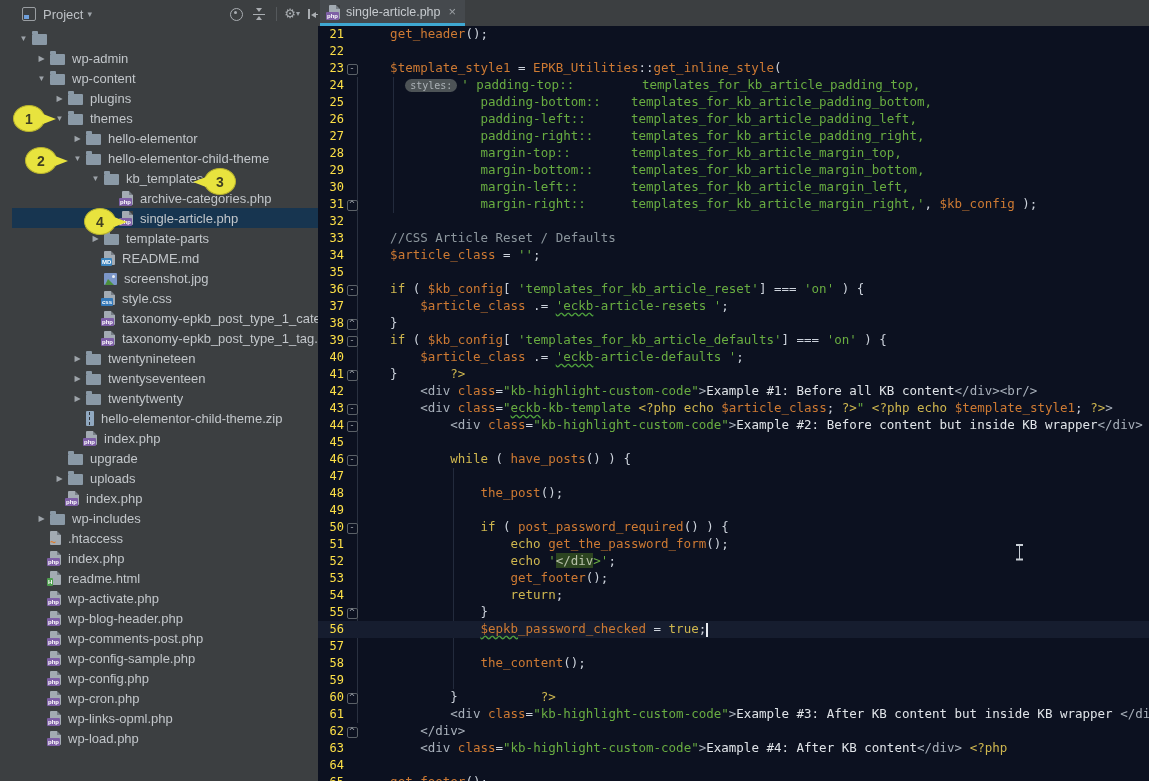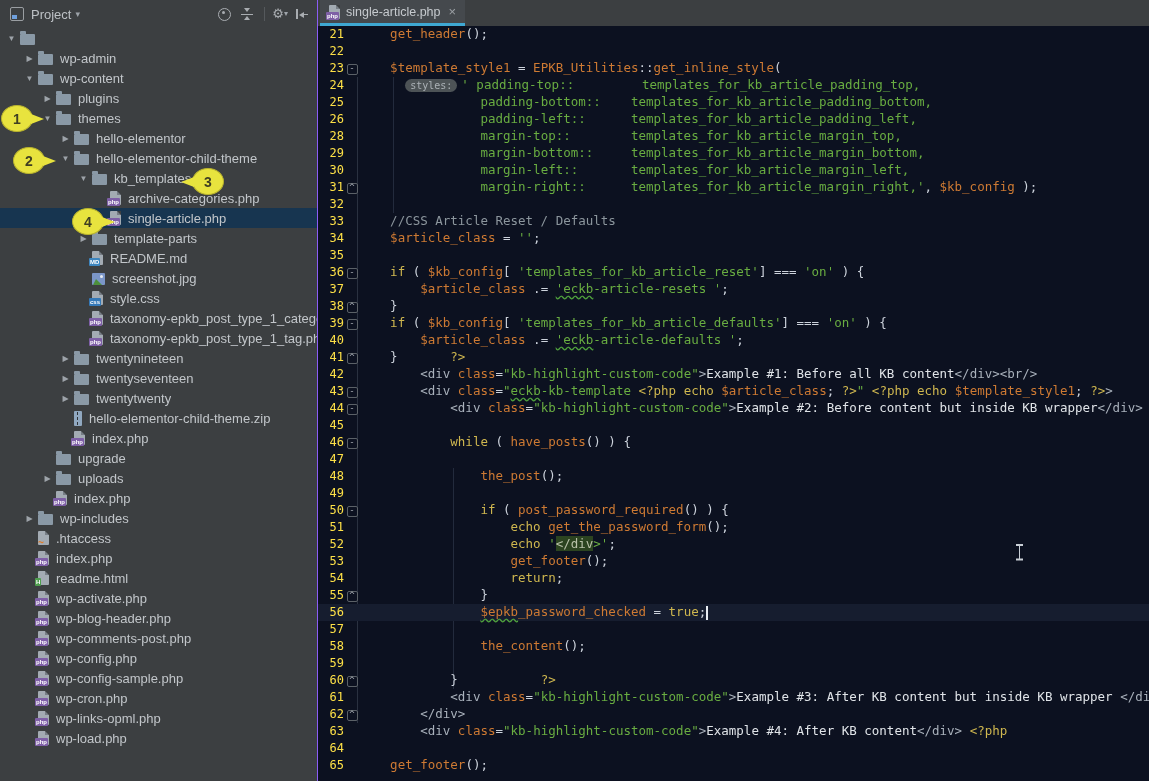--- a/index.html
+++ b/index.html
@@ -1,20 +1,20 @@
 <!DOCTYPE html>
 <html><head>
 <meta charset="utf-8">
 <style>
   html,body{margin:0;padding:0;width:1149px;height:781px;overflow:hidden;background:#3C3F41;
     font-family:"Liberation Sans",sans-serif;}
   .app{position:relative;width:1149px;height:781px;}
 
   
-  .panel{position:absolute;left:0;top:0;width:317px;bottom:0;background:#3C3F41;
+  .panel{position:absolute;left:12px;top:0;width:317px;bottom:0;background:#3C3F41;
     border-right:6px solid #8b5cf6;overflow:hidden;}
   .phead{height:28px;display:flex;align-items:center;padding:0 8px 0 10px;color:#BDC1C5;}
   .ptitle{font-size:13px;margin:0 4px 0 7px;}
   .pcaret{font-size:9px;color:#9DA3A9;}
   .sp{flex:1}
   .vsep{width:1px;height:14px;background:#55595C;margin:0 7px;}
   .ic-tw{position:relative;width:12px;height:12px;border:1px solid #9A9EA2;border-radius:2px;flex:none;}
   .ic-tw::after{content:"";position:absolute;left:1px;bottom:1px;width:5px;height:4px;background:#6FA0DC;}
   .ic-locate{position:relative;width:11px;height:11px;border:1.5px solid #A9ADB1;border-radius:50%;margin-right:10px;flex:none;}
   .ic-locate::after{content:"";position:absolute;left:2.5px;top:2.5px;width:3px;height:3px;border-radius:50%;background:#A9ADB1;}
@@ -304,28 +304,28 @@
           <span class="fi page php">
             <b>php</b>
           </span>
           <span class="tlab">wp-comments-post.php</span>
         </div>
         <div class="trow">
           <span class="chev" style="margin-left: 24px;"></span>
           <span class="fi page php">
             <b>php</b>
           </span>
+          <span class="tlab">wp-config-sample.php</span>
+        </div>
+        <div class="trow">
+          <span class="chev" style="margin-left: 24px;"></span>
+          <span class="fi page php">
+            <b>php</b>
+          </span>
           <span class="tlab">wp-config.php</span>
-        </div>
-        <div class="trow">
-          <span class="chev" style="margin-left: 24px;"></span>
-          <span class="fi page php">
-            <b>php</b>
-          </span>
-          <span class="tlab">wp-config-sample.php</span>
         </div>
         <div class="trow">
           <span class="chev" style="margin-left: 24px;"></span>
           <span class="fi page php">
             <b>php</b>
           </span>
           <span class="tlab">wp-cron.php</span>
         </div>
         <div class="trow">
           <span class="chev" style="margin-left: 24px;"></span>
@@ -370,20 +370,21 @@
       <div class="vline fl"></div>
       <div class="vline g1"></div>
       <div class="vline g2"></div>
       <div id="code">
           <div class="cline"><span class="lnum">21</span><span class="lfold"></span><span class="ltext"><span class="tk-p">    </span><span class="tk-o">get_header</span><span class="tk-p">();</span></span></div>
           <div class="cline"><span class="lnum">22</span><span class="lfold"></span><span class="ltext"></span></div>
           <div class="cline"><span class="lnum">23</span><span class="lfold"><i class="fm">-</i></span><span class="ltext"><span class="tk-p">    </span><span class="tk-o">$template_style1</span><span class="tk-p"> = </span><span class="tk-o">EPKB_Utilities</span><span class="tk-p">::</span><span class="tk-o">get_inline_style</span><span class="tk-p">(</span></span></div>
           <div class="cline"><span class="lnum">24</span><span class="lfold"></span><span class="ltext"><span class="tk-p">      </span><span class="tk-h">styles:</span><span class="tk-s">' padding-top::         templates_for_kb_article_padding_top,</span></span></div>
           <div class="cline"><span class="lnum">25</span><span class="lfold"></span><span class="ltext"><span class="tk-p">                </span><span class="tk-s">padding-bottom::    templates_for_kb_article_padding_bottom,</span></span></div>
           <div class="cline"><span class="lnum">26</span><span class="lfold"></span><span class="ltext"><span class="tk-p">                </span><span class="tk-s">padding-left::      templates_for_kb_article_padding_left,</span></span></div>
+          <div class="cline"><span class="lnum">27</span><span class="lfold"></span><span class="ltext"><span class="tk-p">                </span><span class="tk-s">padding-right::     templates_for_kb_article_padding_right,</span></span></div>
           <div class="cline"><span class="lnum">28</span><span class="lfold"></span><span class="ltext"><span class="tk-p">                </span><span class="tk-s">margin-top::        templates_for_kb_article_margin_top,</span></span></div>
           <div class="cline"><span class="lnum">29</span><span class="lfold"></span><span class="ltext"><span class="tk-p">                </span><span class="tk-s">margin-bottom::     templates_for_kb_article_margin_bottom,</span></span></div>
           <div class="cline"><span class="lnum">30</span><span class="lfold"></span><span class="ltext"><span class="tk-p">                </span><span class="tk-s">margin-left::       templates_for_kb_article_margin_left,</span></span></div>
           <div class="cline"><span class="lnum">31</span><span class="lfold"><i class="fm">^</i></span><span class="ltext"><span class="tk-p">                </span><span class="tk-s">margin-right::      templates_for_kb_article_margin_right,'</span><span class="tk-p">, </span><span class="tk-o">$kb_config</span><span class="tk-p"> );</span></span></div>
           <div class="cline"><span class="lnum">32</span><span class="lfold"></span><span class="ltext"></span></div>
           <div class="cline"><span class="lnum">33</span><span class="lfold"></span><span class="ltext"><span class="tk-p">    </span><span class="tk-c">//CSS Article Reset / Defaults</span></span></div>
           <div class="cline"><span class="lnum">34</span><span class="lfold"></span><span class="ltext"><span class="tk-p">    </span><span class="tk-o">$article_class</span><span class="tk-p"> = </span><span class="tk-s">''</span><span class="tk-p">;</span></span></div>
           <div class="cline"><span class="lnum">35</span><span class="lfold"></span><span class="ltext"></span></div>
           <div class="cline"><span class="lnum">36</span><span class="lfold"><i class="fm">-</i></span><span class="ltext"><span class="tk-p">    </span><span class="tk-k">if</span><span class="tk-p"> ( </span><span class="tk-o">$kb_config</span><span class="tk-p">[ </span><span class="tk-s">'templates_for_kb_article_reset'</span><span class="tk-p">] === </span><span class="tk-s">'on'</span><span class="tk-p"> ) {</span></span></div>
           <div class="cline"><span class="lnum">37</span><span class="lfold"></span><span class="ltext"><span class="tk-p">        </span><span class="tk-o">$article_class</span><span class="tk-p"> .= </span><span class="tk-sw">'eckb</span><span class="tk-s">-article-resets '</span><span class="tk-p">;</span></span></div>

